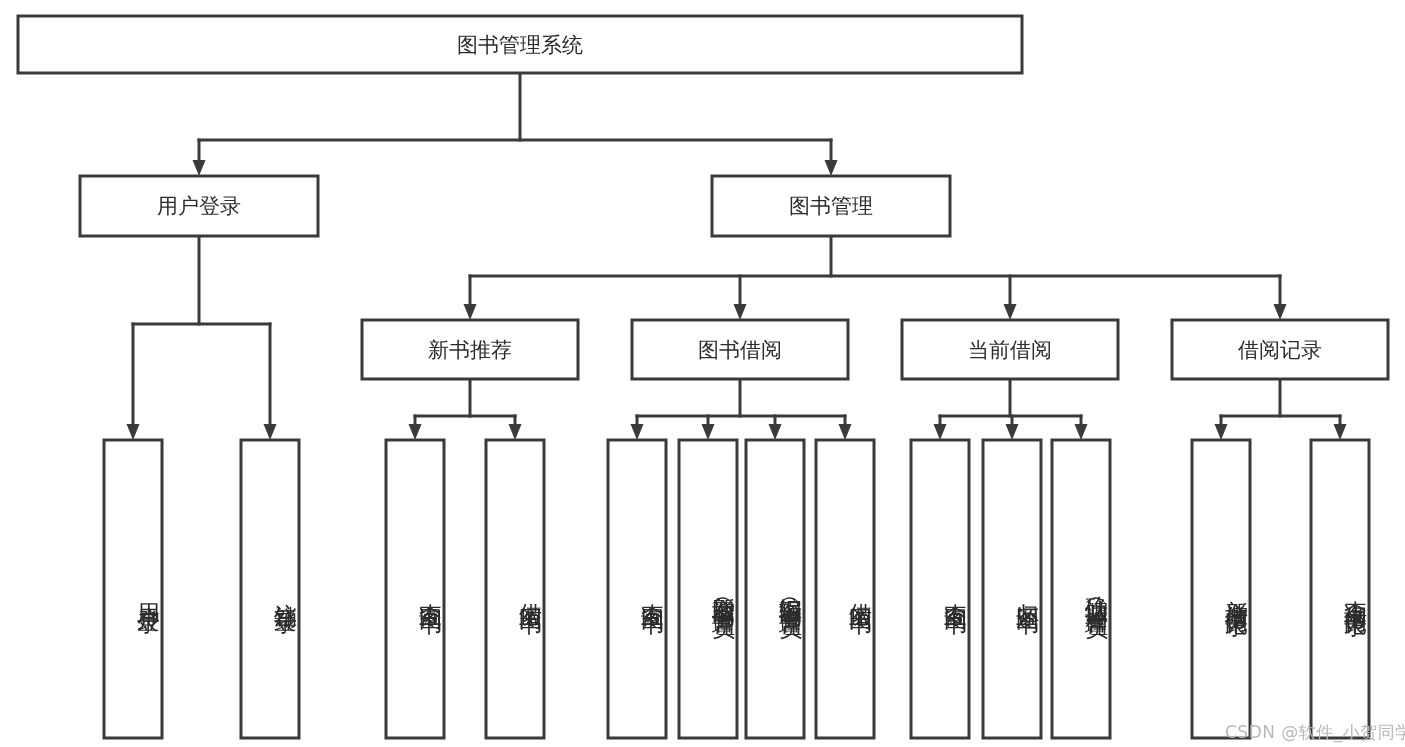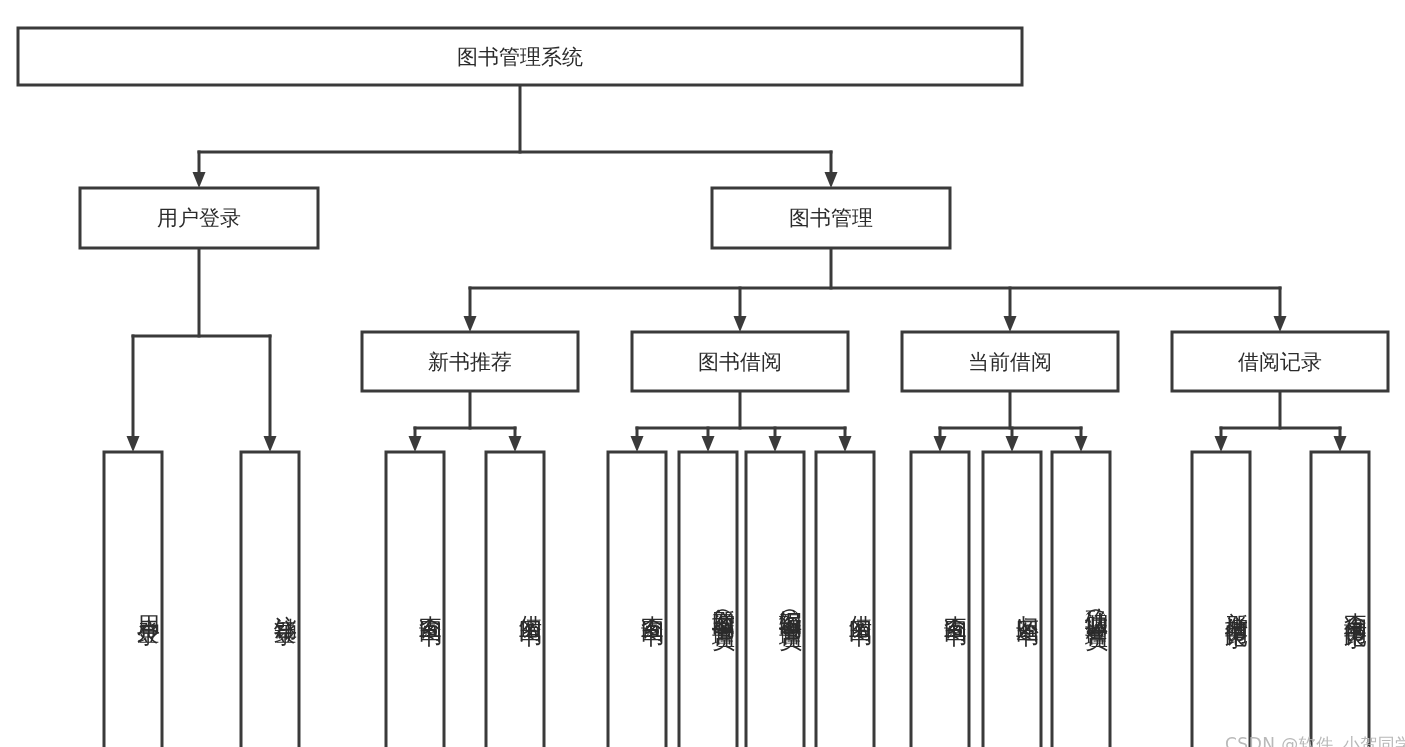--- a/index.html
+++ b/index.html
@@ -10,21 +10,21 @@
   body {
     width: 1405px;
     height: 747px;
     position: relative;
     overflow: hidden;
     font-family: "DejaVu Sans", "Liberation Sans", sans-serif;
   }
   #diagram-root {
     position: absolute;
     left: 0;
-    top: 16px;
+    top: 4px;
     width: 1405px;
     height: 664px;
   }
   svg.canvas {
     display: block;
     width: 1405px;
     height: 747px;
   }
   .node-box {
     fill: #ffffff;

